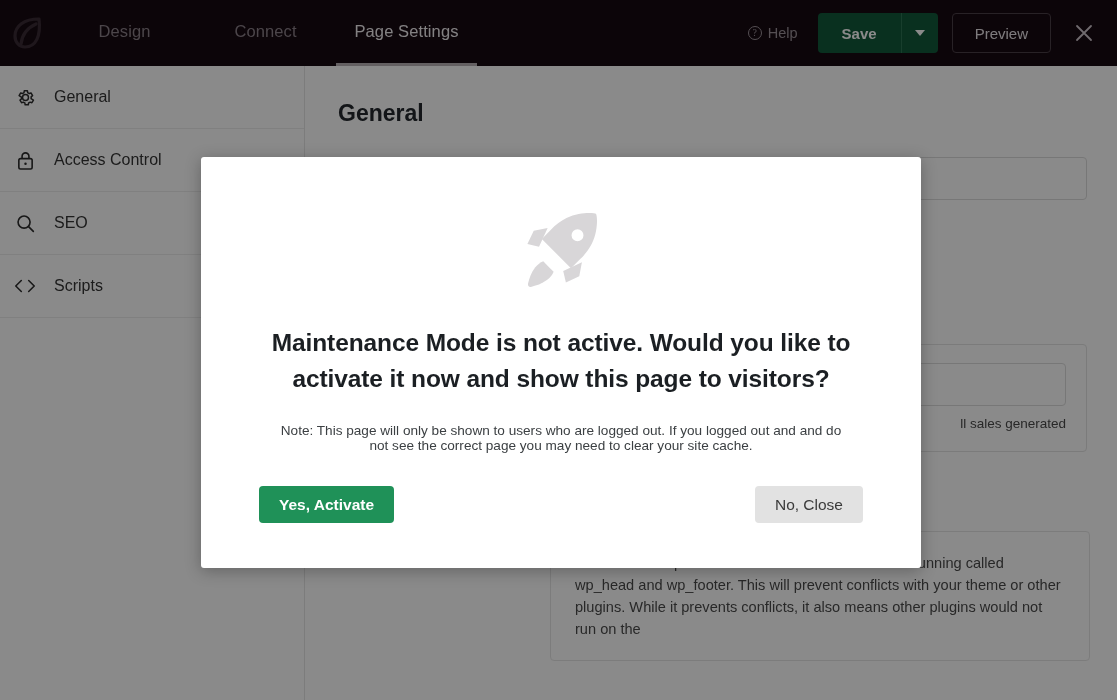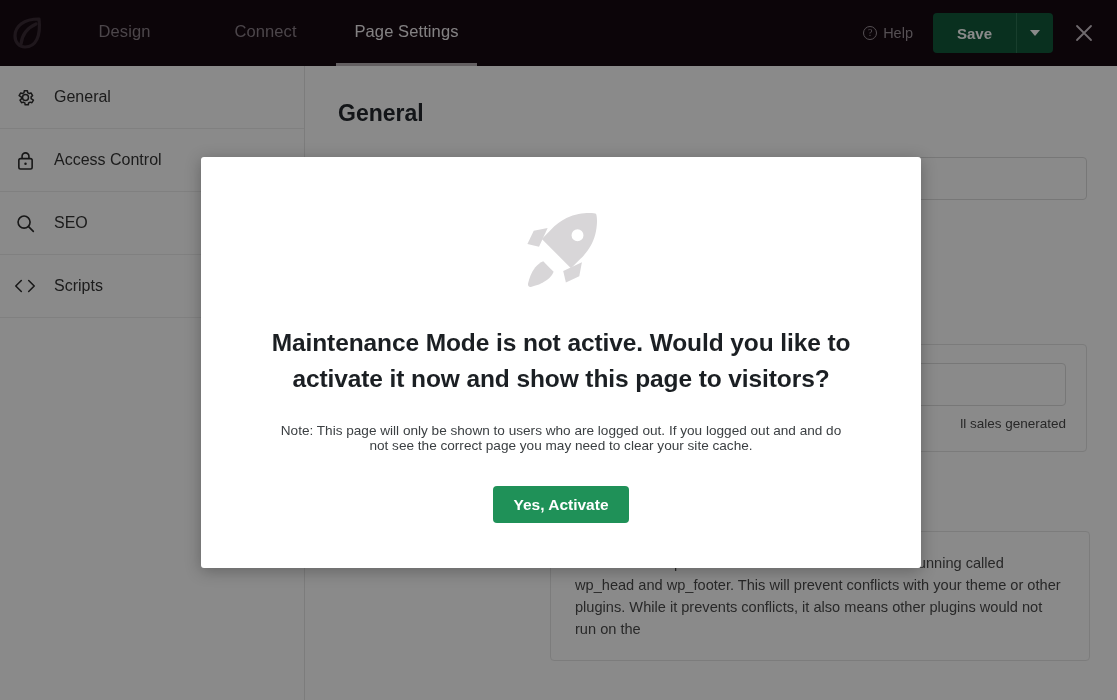--- a/index.html
+++ b/index.html
@@ -306,21 +306,21 @@
     margin-top: 26px;
     font-size: 13.6px;
     line-height: 15px;
     color: #3c4043;
     padding: 0 20px;
   }
 
   .modal-actions {
     margin-top: 33px;
     display: flex;
-    justify-content: center;
+    justify-content: space-between;
     gap: 12px;
   }
   .btn-primary {
     background: #1f9158;
     color: #ffffff;
     font-size: 15.5px;
     font-weight: bold;
     padding: 0 20px;
     height: 37px;
     display: flex; align-items: center; justify-content: center;
@@ -377,20 +377,23 @@
 
       <div class="save-group">
         <div class="save-btn">
           <span>Save</span>
         </div>
         <div class="save-caret">
           <span class="caret-glyph"></span>
         </div>
       </div>
 
+      <div class="preview-btn">
+        <span>Preview</span>
+      </div>
 
       <div class="close-btn">
         <svg width="20" height="20" viewBox="0 0 20 20" aria-hidden="true">
           <path d="M3 3 L17 17 M17 3 L3 17" stroke="#cfc6cc" stroke-width="1.8" stroke-linecap="round"></path>
         </svg>
       </div>
     </div>
   </div>
 
   <div class="sidebar">
@@ -478,14 +481,15 @@
       </g>
     </svg>
   </div>
 
   <div class="modal-heading">Maintenance Mode is not active. Would you like to activate it now and show this page to visitors?</div>
 
   <div class="modal-note">Note: This page will only be shown to users who are logged out. If you logged out and and do not see the correct page you may need to clear your site cache.</div>
 
   <div class="modal-actions">
     <button class="btn-primary">Yes, Activate</button>
+    <button class="btn-secondary">No, Close</button>
   </div>
 </div>
 
 </body></html>

